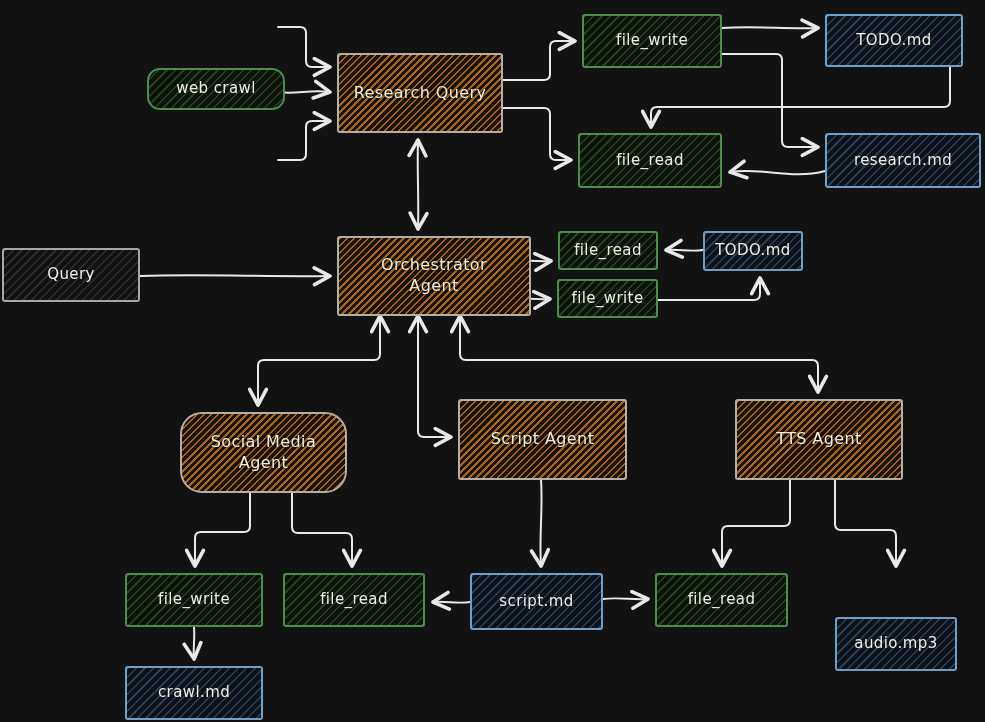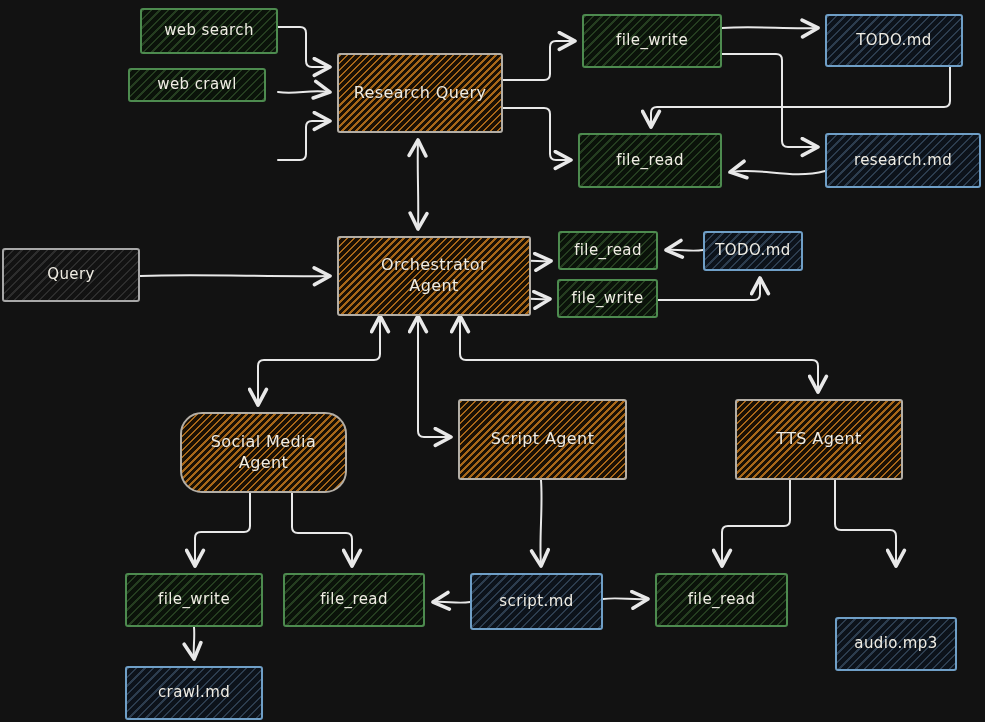--- a/index.html
+++ b/index.html
@@ -96,22 +96,21 @@
     <path class="edge" marker-end="url(#arr)" d="M250,493 V526 Q250,532 244,532 H201 Q195,532 195,538 V565"></path>
     <path class="edge" marker-end="url(#arr)" d="M292,493 V527 Q292,533 298,533 H346 Q352,533 352,539 V565"></path>
     <path class="edge" marker-end="url(#arr)" d="M194,627 C195,638 193,648 194,658"></path>
     <path class="edge" marker-end="url(#arr)" d="M541,480 C543,508 539,538 541,565"></path>
     <path class="edge" marker-end="url(#arr)" d="M470,602 C458,604 446,601 434,602"></path>
     <path class="edge" marker-end="url(#arr)" d="M603,599 C618,597 632,600 647,599"></path>
     <path class="edge" marker-end="url(#arr)" d="M790,480 V520 Q790,526 784,526 H728 Q722,526 722,532 V565"></path>
     <path class="edge" marker-end="url(#arr)" d="M835,480 V524 Q835,530 841,530 H890 Q896,530 896,536 V565"></path>
   </svg>
 
-  <div class="node green" style="left:140px;top:8px;width:138px;height:46px;">web search</div>
-  <div class="node green" style="left:128px;top:68px;width:138px;height:34px;">web crawl</div>
+  <div class="node green" style="left:147px;top:68px;width:138px;height:42px;border-radius:13px;">web crawl</div>
 
   <div class="node agent" style="left:337px;top:53px;width:166px;height:80px;">Research Query</div>
 
   <div class="node green" style="left:582px;top:14px;width:140px;height:54px;">file_write</div>
   <div class="node blue" style="left:825px;top:14px;width:138px;height:53px;">TODO.md</div>
   <div class="node green" style="left:578px;top:133px;width:144px;height:55px;">file_read</div>
   <div class="node blue" style="left:825px;top:133px;width:156px;height:55px;">research.md</div>
 
   <div class="node gray" style="left:2px;top:248px;width:138px;height:54px;text-align:right;">Query</div>
   <div class="node agent" style="left:337px;top:236px;width:194px;height:80px;padding:2px 26px;">Orchestrator Agent</div>

